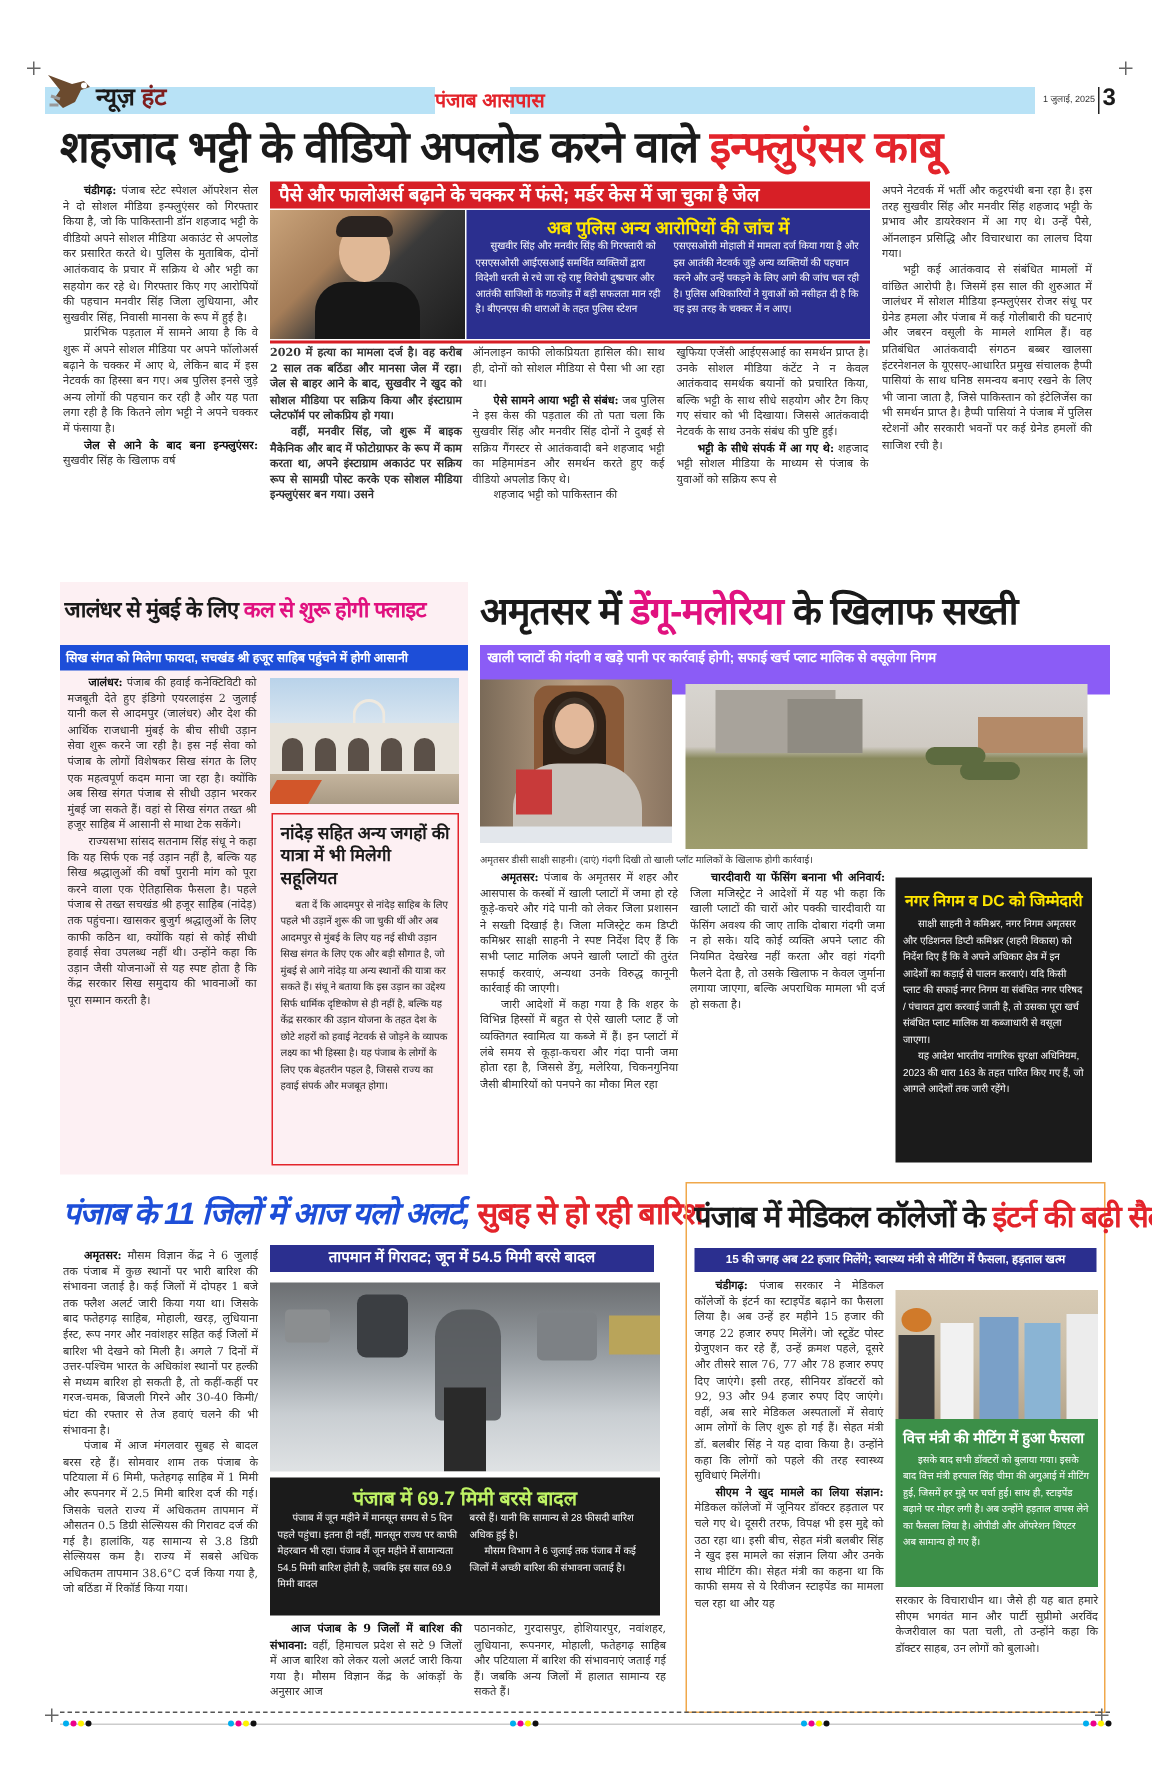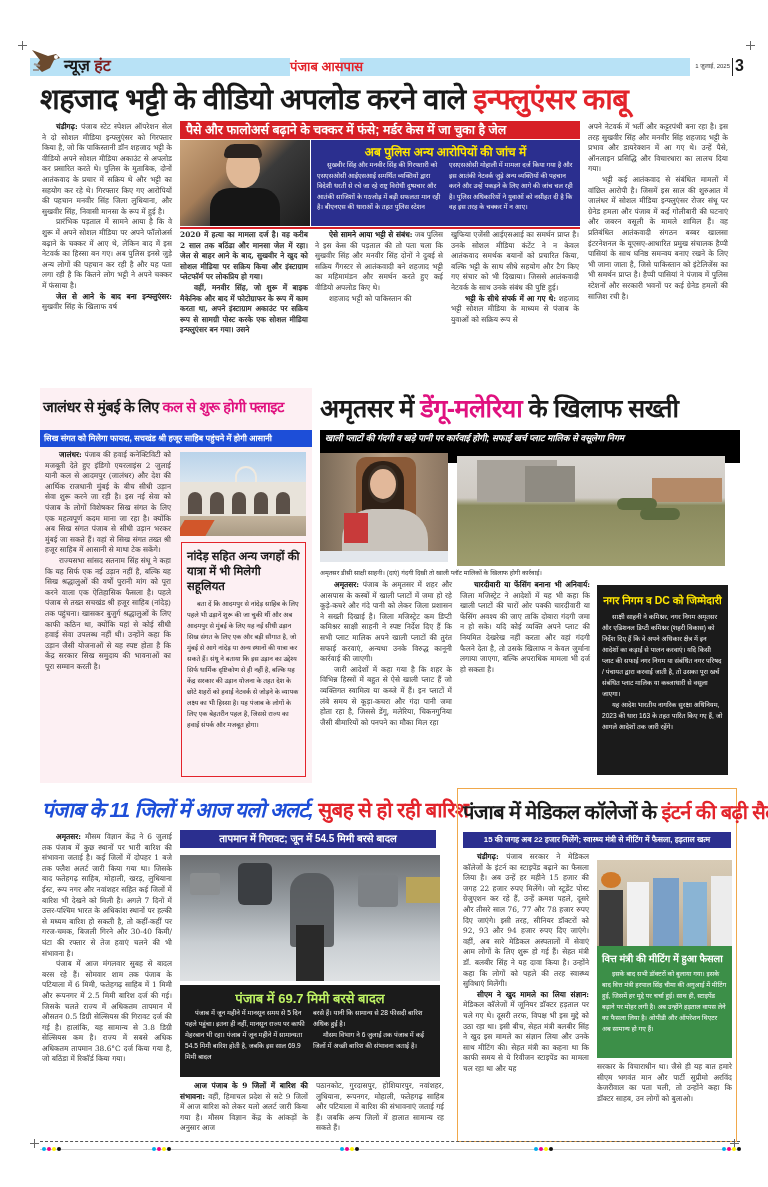--- a/index.html
+++ b/index.html
@@ -71,20 +71,21 @@
   <div class="abs cond" style="left:0;top:3px;width:269px;text-align:center;font-size:12px;color:#ffe600;white-space:nowrap;">अब पुलिस अन्य आरोपियों की जांच में</div>
   <div class="abs sans" style="left:6px;top:20px;width:126px;font-size:6.6px;line-height:10.6px;color:#fff;text-indent:10px;">सुखवीर सिंह और मनवीर सिंह की गिरफ्तारी को एसएसओसी आईएसआई समर्थित व्यक्तियों द्वारा विदेशी धरती से रचे जा रहे राष्ट्र विरोधी दुष्प्रचार और आतंकी साजिशों के गठजोड़ में बड़ी सफलता मान रही है। बीएनएस की धाराओं के तहत पुलिस स्टेशन</div>
   <div class="abs sans" style="left:138px;top:20px;width:126px;font-size:6.6px;line-height:10.6px;color:#fff;">एसएसओसी मोहाली में मामला दर्ज किया गया है और इस आतंकी नेटवर्क जुड़े अन्य व्यक्तियों की पहचान करने और उन्हें पकड़ने के लिए आगे की जांच चल रही है। पुलिस अधिकारियों ने युवाओं को नसीहत दी है कि वह इस तरह के चक्कर में न आए।</div>
 </div>
 
 <div class="abs body-text" style="left:180px;top:230px;width:128px;font-weight:bold;">
   <p><span>2020 में हत्या का मामला दर्ज है। वह करीब 2 साल तक बठिंडा और मानसा जेल में रहा। जेल से बाहर आने के बाद, सुखवीर ने खुद को सोशल मीडिया पर सक्रिय किया और इंस्टाग्राम प्लेटफॉर्म पर लोकप्रिय हो गया।</span></p>
   <p class="indent"><span>वहीं, मनवीर सिंह, जो शुरू में बाइक मैकेनिक और बाद में फोटोग्राफर के रूप में काम करता था, अपने इंस्टाग्राम अकाउंट पर सक्रिय रूप से सामग्री पोस्ट करके एक सोशल मीडिया इन्फ्लुएंसर बन गया। उसने</span></p>
 </div>
 <div class="abs body-text" style="left:315px;top:230px;width:128px;">
+  <p><span>ऑनलाइन काफी लोकप्रियता हासिल की। साथ ही, दोनों को सोशल मीडिया से पैसा भी आ रहा था।</span></p>
   <p class="indent"><b>ऐसे सामने आया भट्टी से संबंध:</b> <span>जब पुलिस ने इस केस की पड़ताल की तो पता चला कि सुखवीर सिंह और मनवीर सिंह दोनों ने दुबई से सक्रिय गैंगस्टर से आतंकवादी बने शहजाद भट्टी का महिमामंडन और समर्थन करते हुए कई वीडियो अपलोड किए थे।</span></p>
   <p class="indent"><span>शहजाद भट्टी को पाकिस्तान की</span></p>
 </div>
 <div class="abs body-text" style="left:451px;top:230px;width:128px;">
   <p><span>खुफिया एजेंसी आईएसआई का समर्थन प्राप्त है। उनके सोशल मीडिया कंटेंट ने न केवल आतंकवाद समर्थक बयानों को प्रचारित किया, बल्कि भट्टी के साथ सीधे सहयोग और टैग किए गए संचार को भी दिखाया। जिससे आतंकवादी नेटवर्क के साथ उनके संबंध की पुष्टि हुई।</span></p>
   <p class="indent"><b>भट्टी के सीधे संपर्क में आ गए थे:</b> <span>शहजाद भट्टी सोशल मीडिया के माध्यम से पंजाब के युवाओं को सक्रिय रूप से</span></p>
 </div>
 <div class="abs body-text" style="left:588px;top:122px;width:140px;">
   <p><span>अपने नेटवर्क में भर्ती और कट्टरपंथी बना रहा है। इस तरह सुखवीर सिंह और मनवीर सिंह शहजाद भट्टी के प्रभाव और डायरेक्शन में आ गए थे। उन्हें पैसे, ऑनलाइन प्रसिद्धि और विचारधारा का लालच दिया गया।</span></p>
   <p class="indent"><span>भट्टी कई आतंकवाद से संबंधित मामलों में वांछित आरोपी है। जिसमें इस साल की शुरुआत में जालंधर में सोशल मीडिया इन्फ्लुएंसर रोजर संधू पर ग्रेनेड हमला और पंजाब में कई गोलीबारी की घटनाएं और जबरन वसूली के मामले शामिल हैं। वह प्रतिबंधित आतंकवादी संगठन बब्बर खालसा इंटरनेशनल के यूएसए-आधारित प्रमुख संचालक हैप्पी पासियां के साथ घनिष्ठ समन्वय बनाए रखने के लिए भी जाना जाता है, जिसे पाकिस्तान को इंटेलिजेंस का भी समर्थन प्राप्त है। हैप्पी पासियां ने पंजाब में पुलिस स्टेशनों और सरकारी भवनों पर कई ग्रेनेड हमलों की साजिश रची है।</span></p>
@@ -113,21 +114,21 @@
 <div class="abs" style="left:181px;top:542px;width:125px;height:235px;border:1.5px solid #e3242b;background:#fdf0f3;">
   <div class="cond" style="margin:6px 5px 4px 5px;font-size:11.5px;line-height:15px;color:#1a1a1a;">नांदेड़ सहित अन्य जगहों की यात्रा में भी मिलेगी सहूलियत</div>
   <div class="sans" style="margin:0 5px;font-size:6.6px;line-height:11px;color:#222;text-indent:10px;">बता दें कि आदमपुर से नांदेड़ साहिब के लिए पहले भी उड़ानें शुरू की जा चुकी थीं और अब आदमपुर से मुंबई के लिए यह नई सीधी उड़ान सिख संगत के लिए एक और बड़ी सौगात है, जो मुंबई से आगे नांदेड़ या अन्य स्थानों की यात्रा कर सकते हैं। संधू ने बताया कि इस उड़ान का उद्देश्य सिर्फ धार्मिक दृष्टिकोण से ही नहीं है, बल्कि यह केंद्र सरकार की उड़ान योजना के तहत देश के छोटे शहरों को हवाई नेटवर्क से जोड़ने के व्यापक लक्ष्य का भी हिस्सा है। यह पंजाब के लोगों के लिए एक बेहतरीन पहल है, जिससे राज्य का हवाई संपर्क और मजबूत होगा।</div>
 </div>
 
 <div class="abs cond" style="left:320px;top:392px;width:420px;font-size:25px;line-height:32px;white-space:nowrap;letter-spacing:-0.5px;">
   <span style="color:#1a1a1a;">अमृतसर में</span>
   <span style="color:#e0117f;">डेंगू-मलेरिया</span>
   <span style="color:#1a1a1a;">के खिलाफ सख्ती</span>
 </div>
-<div class="abs cond" style="left:320px;top:430px;width:420px;height:33px;background:#000000;color:#fff;font-size:8.8px;line-height:17px;padding-left:5px;white-space:nowrap;overflow:hidden;font-style:italic;">खाली प्लाटों की गंदगी व खड़े पानी पर कार्रवाई होगी; सफाई खर्च प्लाट मालिक से वसूलेगा निगम</div>
+<div class="abs cond" style="left:320px;top:430px;width:420px;height:33px;background:#8b5cf6;color:#fff;font-size:8.8px;line-height:17px;padding-left:5px;white-space:nowrap;overflow:hidden;">खाली प्लाटों की गंदगी व खड़े पानी पर कार्रवाई होगी; सफाई खर्च प्लाट मालिक से वसूलेगा निगम</div>
 <div class="photo" style="left:320px;top:453px;width:128px;height:109px;background:linear-gradient(90deg,#7a6a58 0%,#b99f84 50%,#8a7561 100%);">
   <div class="abs" style="left:36px;top:4px;width:60px;height:90px;background:#8a5a38;border-radius:10px;"></div>
   <div class="abs" style="left:48px;top:12px;width:30px;height:38px;border-radius:50%;background:#e2b89a;"></div>
   <div class="abs" style="left:42px;top:8px;width:42px;height:60px;border-radius:20px 20px 4px 4px;background:#1f1712;opacity:.85;"></div>
   <div class="abs" style="left:50px;top:16px;width:26px;height:30px;border-radius:50%;background:#e2b89a;"></div>
   <div class="abs" style="left:22px;top:56px;width:86px;height:50px;border-radius:30px 30px 0 0;background:#c9c3bb;"></div>
   <div class="abs" style="left:24px;top:60px;width:24px;height:30px;background:#c83a3a;"></div>
   <div class="abs" style="left:0;top:98px;width:128px;height:11px;background:#e3e7ec;"></div>
 </div>
 <div class="photo" style="left:457px;top:456px;width:268px;height:110px;background:linear-gradient(180deg,#d8d5d0 0%,#cfcac3 38%,#8a8a5e 45%,#9e9d6e 100%);">

